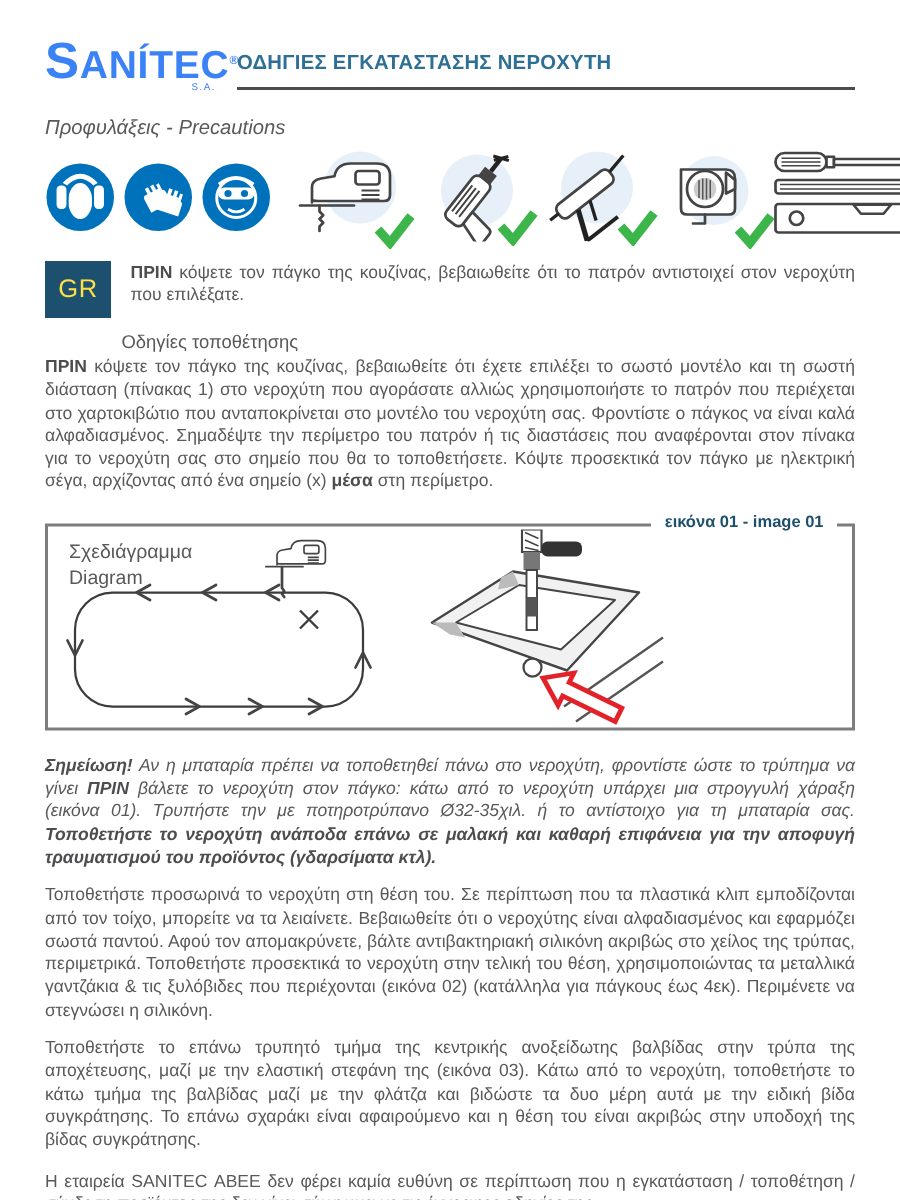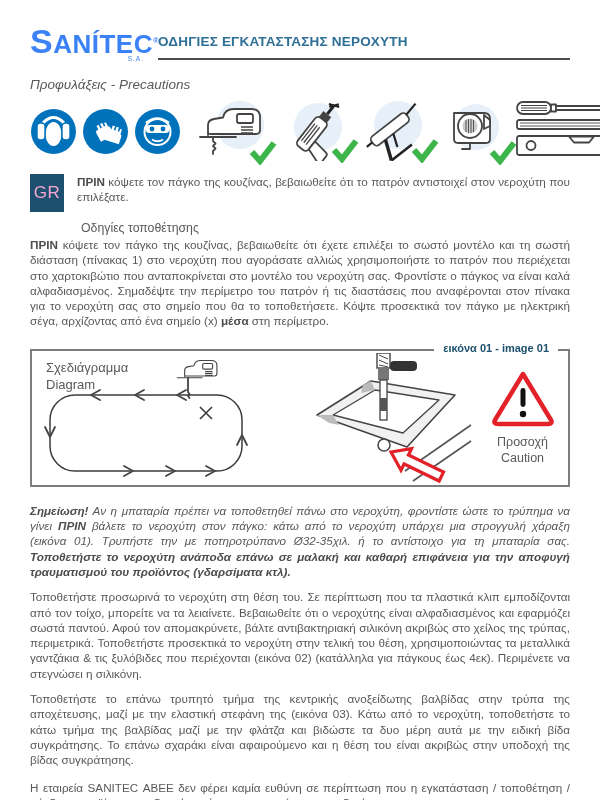--- a/index.html
+++ b/index.html
@@ -25,35 +25,35 @@
   .prec-heading { font-size:13.5px; margin-top:15px;font-style:italic; }
   .icons-row { display:flex; align-items:center; margin-top:7px; height:64px; }
   .ppe { margin-right:5px; flex:none; }
   .tool { position:relative; flex:none; margin-left:8px; }
   .tool .check { position:absolute; }
   .stack { flex:none; margin-left:10px; position:relative; width:140px; height:62px; }
   .stack svg { display:block; }
 
   
   .gr-row { display:flex; margin-top:11px; }
-  .gr-box { width:34px; height:38px; flex:none; background:#1d4f6e; color:#f9a8d4;
+  .gr-box { width:44px; height:38px; flex:none; background:#1d4f6e; color:#fde047;
             display:flex; align-items:center; justify-content:center; font-size:17px; letter-spacing:.5px; }
   .gr-text { flex:1; margin-left:13px; }
 
   .para { font-size:11.7px; line-height:15.3px; text-align:justify; }
   .b { font-weight:bold; color:#4c4d4f; }
   .sub-heading { font-size:12.3px; font-weight:normal; margin:9px 0 2px 51px; }
   .note { font-style:italic; }
 
   
   .figure { position:relative; border:2px solid #7d7d7d; margin-top:20px; height:138px;
             box-sizing:border-box; display:flex; }
   .figure-label { position:absolute; top:-9px; right:10px; background:#fff; padding:0 9px;
                   color:#1d4f6e; font-weight:bold; font-size:11px; white-space:nowrap; }
-  .fig-left { width:248px; position:relative; flex:none;padding-left:29px; }
+  .fig-left { width:248px; position:relative; flex:none; }
   .fig-caption { position:absolute; left:14px; top:9px; font-size:13px; line-height:1.3; z-index:2; }
   .fig-left svg { position:absolute; left:8px; top:2px; }
   .fig-mid { width:168px; flex:none; padding-top:2px; }
   .fig-right { flex:1; display:flex; flex-direction:column; align-items:center; justify-content:center; }
   .caution-text { text-align:center; font-size:12.5px; line-height:1.3; margin-top:5px; }
 
   .mt10 { margin-top:10px; }
   .mt16 { margin-top:16px; }
   .mt12 { margin-top:12px; }
   .ln { stroke:#444; fill:none; stroke-width:1.8; stroke-linejoin:round; stroke-linecap:round; }
@@ -251,31 +251,20 @@
         <rect x="71" y="45" width="7" height="13" fill="#555"></rect>
 
         <circle cx="75" cy="92" r="6" fill="#fff" stroke="#444" stroke-width="1.5"></circle>
 
         <g transform="translate(82,99) rotate(26)">
           <path d="M0 0 L17 -12 L17 -5 L56 -5 L56 5 L17 5 L17 12 Z" fill="#fff" stroke="#e32128" stroke-width="3.2" stroke-linejoin="miter"></path>
         </g>
       </svg>
     </div>
 
-    <div class="fig-right">
-      <svg width="66" height="60" viewBox="0 0 66 60">
-        <path d="M33 5 L61 51 q2 4 -3 4 H8 q-5 0 -3 -4 Z" fill="#fff" stroke="#e32128" stroke-width="4.5" stroke-linejoin="round"></path>
-        <rect x="30.5" y="19" width="5" height="19" rx="2.4" fill="#111"></rect>
-        <circle cx="33" cy="45" r="3.2" fill="#111"></circle>
-      </svg>
-      <div class="caution-text">
-        <div>Προσοχή</div>
-        <div>Caution</div>
-      </div>
-    </div>
   </div>
 
   <div class="para note mt16"><span class="b">Σημείωση!</span><span> Αν η μπαταρία πρέπει να τοποθετηθεί πάνω στο νεροχύτη, φροντίστε ώστε το τρύπημα να γίνει </span><span class="b">ΠΡΙΝ</span><span> βάλετε το νεροχύτη στον πάγκο: κάτω από το νεροχύτη υπάρχει μια στρογγυλή χάραξη (εικόνα 01). Τρυπήστε την με ποτηροτρύπανο Ø32-35χιλ. ή το αντίστοιχο για τη μπαταρία σας. </span><span class="b">Τοποθετήστε το νεροχύτη ανάποδα επάνω σε μαλακή και καθαρή επιφάνεια για την αποφυγή τραυματισμού του προϊόντος (γδαρσίματα κτλ).</span></div>
 
   <div class="para mt10">Τοποθετήστε προσωρινά το νεροχύτη στη θέση του. Σε περίπτωση που τα πλαστικά κλιπ εμποδίζονται από τον τοίχο, μπορείτε να τα λειαίνετε. Βεβαιωθείτε ότι ο νεροχύτης είναι αλφαδιασμένος και εφαρμόζει σωστά παντού. Αφού τον απομακρύνετε, βάλτε αντιβακτηριακή σιλικόνη ακριβώς στο χείλος της τρύπας, περιμετρικά. Τοποθετήστε προσεκτικά το νεροχύτη στην τελική του θέση, χρησιμοποιώντας τα μεταλλικά γαντζάκια &amp; τις ξυλόβιδες που περιέχονται (εικόνα 02) (κατάλληλα για πάγκους έως 4εκ). Περιμένετε να στεγνώσει η σιλικόνη.</div>
 
   <div class="para mt10">Τοποθετήστε το επάνω τρυπητό τμήμα της κεντρικής ανοξείδωτης βαλβίδας στην τρύπα της αποχέτευσης, μαζί με την ελαστική στεφάνη της (εικόνα 03). Κάτω από το νεροχύτη, τοποθετήστε το κάτω τμήμα της βαλβίδας μαζί με την φλάτζα και βιδώστε τα δυο μέρη αυτά με την ειδική βίδα συγκράτησης. Το επάνω σχαράκι είναι αφαιρούμενο και η θέση του είναι ακριβώς στην υποδοχή της βίδας συγκράτησης.</div>
 
   <div class="para mt12">Η εταιρεία SANITEC ΑΒΕΕ δεν φέρει καμία ευθύνη σε περίπτωση που η εγκατάσταση / τοποθέτηση / σύνδεση προϊόντος της δεν γίνει σύμφωνα με τις έγγραφες οδηγίες της.</div>
 

